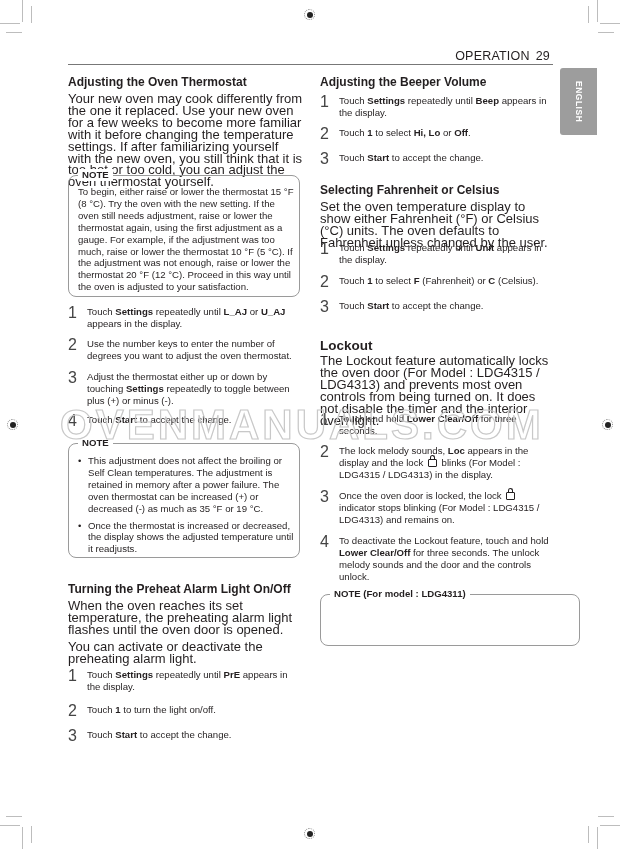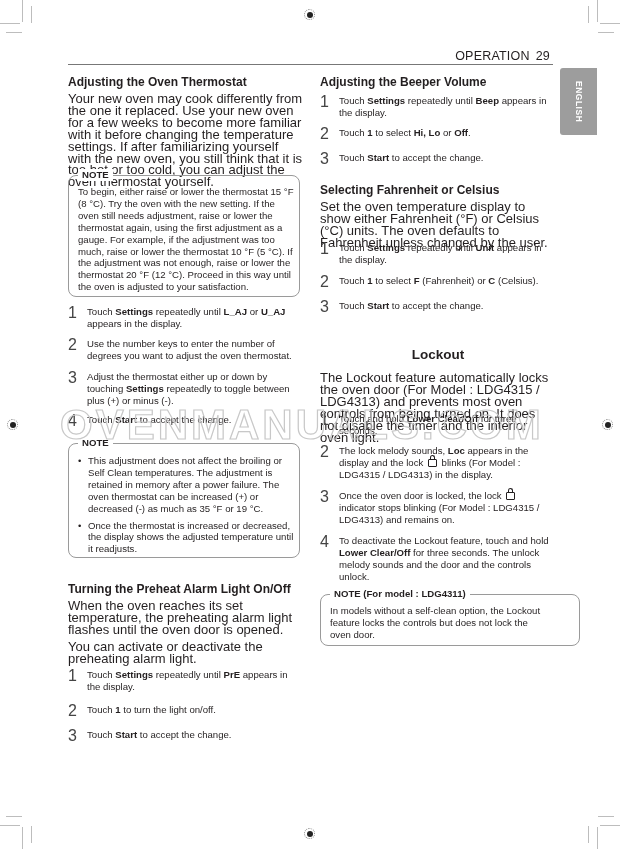--- a/index.html
+++ b/index.html
@@ -10,21 +10,21 @@
   .reg { position: absolute; width: 11px; height: 11px; border-radius: 50%; border: 1px dotted #888;
          box-sizing: border-box; display: flex; align-items: center; justify-content: center; }
   .reg::after { content: ""; width: 6px; height: 6px; border-radius: 50%; background: #222; }
   .hrule { position: absolute; height: 1px; background: #777; }
   .header-text { position: absolute; top: 49px; right: 70px; font-size: 12.5px; color: #231f20; letter-spacing: 0.2px; }
   .header-text .pg { font-weight: normal; margin-left: 6px; }
   .lang-tab { position: absolute; left: 560px; top: 68px; width: 37px; height: 67px; background: #9d9d9d;
               border-radius: 3px 0 0 3px; display: flex; align-items: center; justify-content: center; }
   .lang-tab span { color: #fff; font-weight: bold; font-size: 8.5px; writing-mode: vertical-rl; letter-spacing: 0.5px; }
   h3 { font-size: 12px; font-weight: bold; margin: 0; line-height: 13px; }
-  h2 { font-size: 13.5px; font-weight: bold; margin: 9px; line-height: 16px; text-align: center; }
+  h2 { font-size: 13.5px; font-weight: bold; margin: 0; line-height: 16px; }
   p { font-size: 13px; line-height: 11.9px; margin: 0; }
   .step { position: absolute; display: flex; }
   .step .num { font-size: 16px; width: 19px; line-height: 16px; color: #444; flex: none; margin-top: -1px; }
   .step .txt { font-size: 9.6px; line-height: 11.9px; }
   .note { position: absolute; border: 1px solid #9a9a9a; border-radius: 8px; box-sizing: border-box; padding-left: 39px; }
   .note .note-label { position: absolute; top: -7px; left: 9px; background: #fff; padding: 0 4px;
                       font-size: 9.6px; font-weight: bold; line-height: 12px; }
   .note .note-body { font-size: 9.6px; line-height: 11.9px; }
   .note ul { margin: 0; padding: 0; list-style: none; }
   .note li { position: relative; padding-left: 10px; margin-bottom: 5px; font-size: 9.6px; line-height: 11.9px; }
@@ -182,16 +182,15 @@
       <span class="txt">Once the oven door is locked, the lock <span class="lock"></span> indicator stops blinking (For Model : LDG4315 / LDG4313) and remains on.</span>
     </div>
     <div class="step" style="left: 320px; top: 535px; width: 232px;">
       <span class="num">4</span>
       <span class="txt">To deactivate the Lockout feature, touch and hold <b>Lower Clear/Off</b> for three seconds. The unlock melody sounds and the door and the controls unlock.</span>
     </div>
   </div>
 
 <div class="note" style="left:320px;top:594px;width:260px;height:52px;">
   <span class="note-label">NOTE (For model : LDG4311)</span>
-  <div class="note-body" style="position:absolute;left:9px;top:10px;width:218px;">In models without a self-clean option, the Lockout feature locks the controls but does not lock the oven door.</div>
 </div>
 
 <div class="watermark">OVENMANUALS.COM</div>
 
 </body></html>

